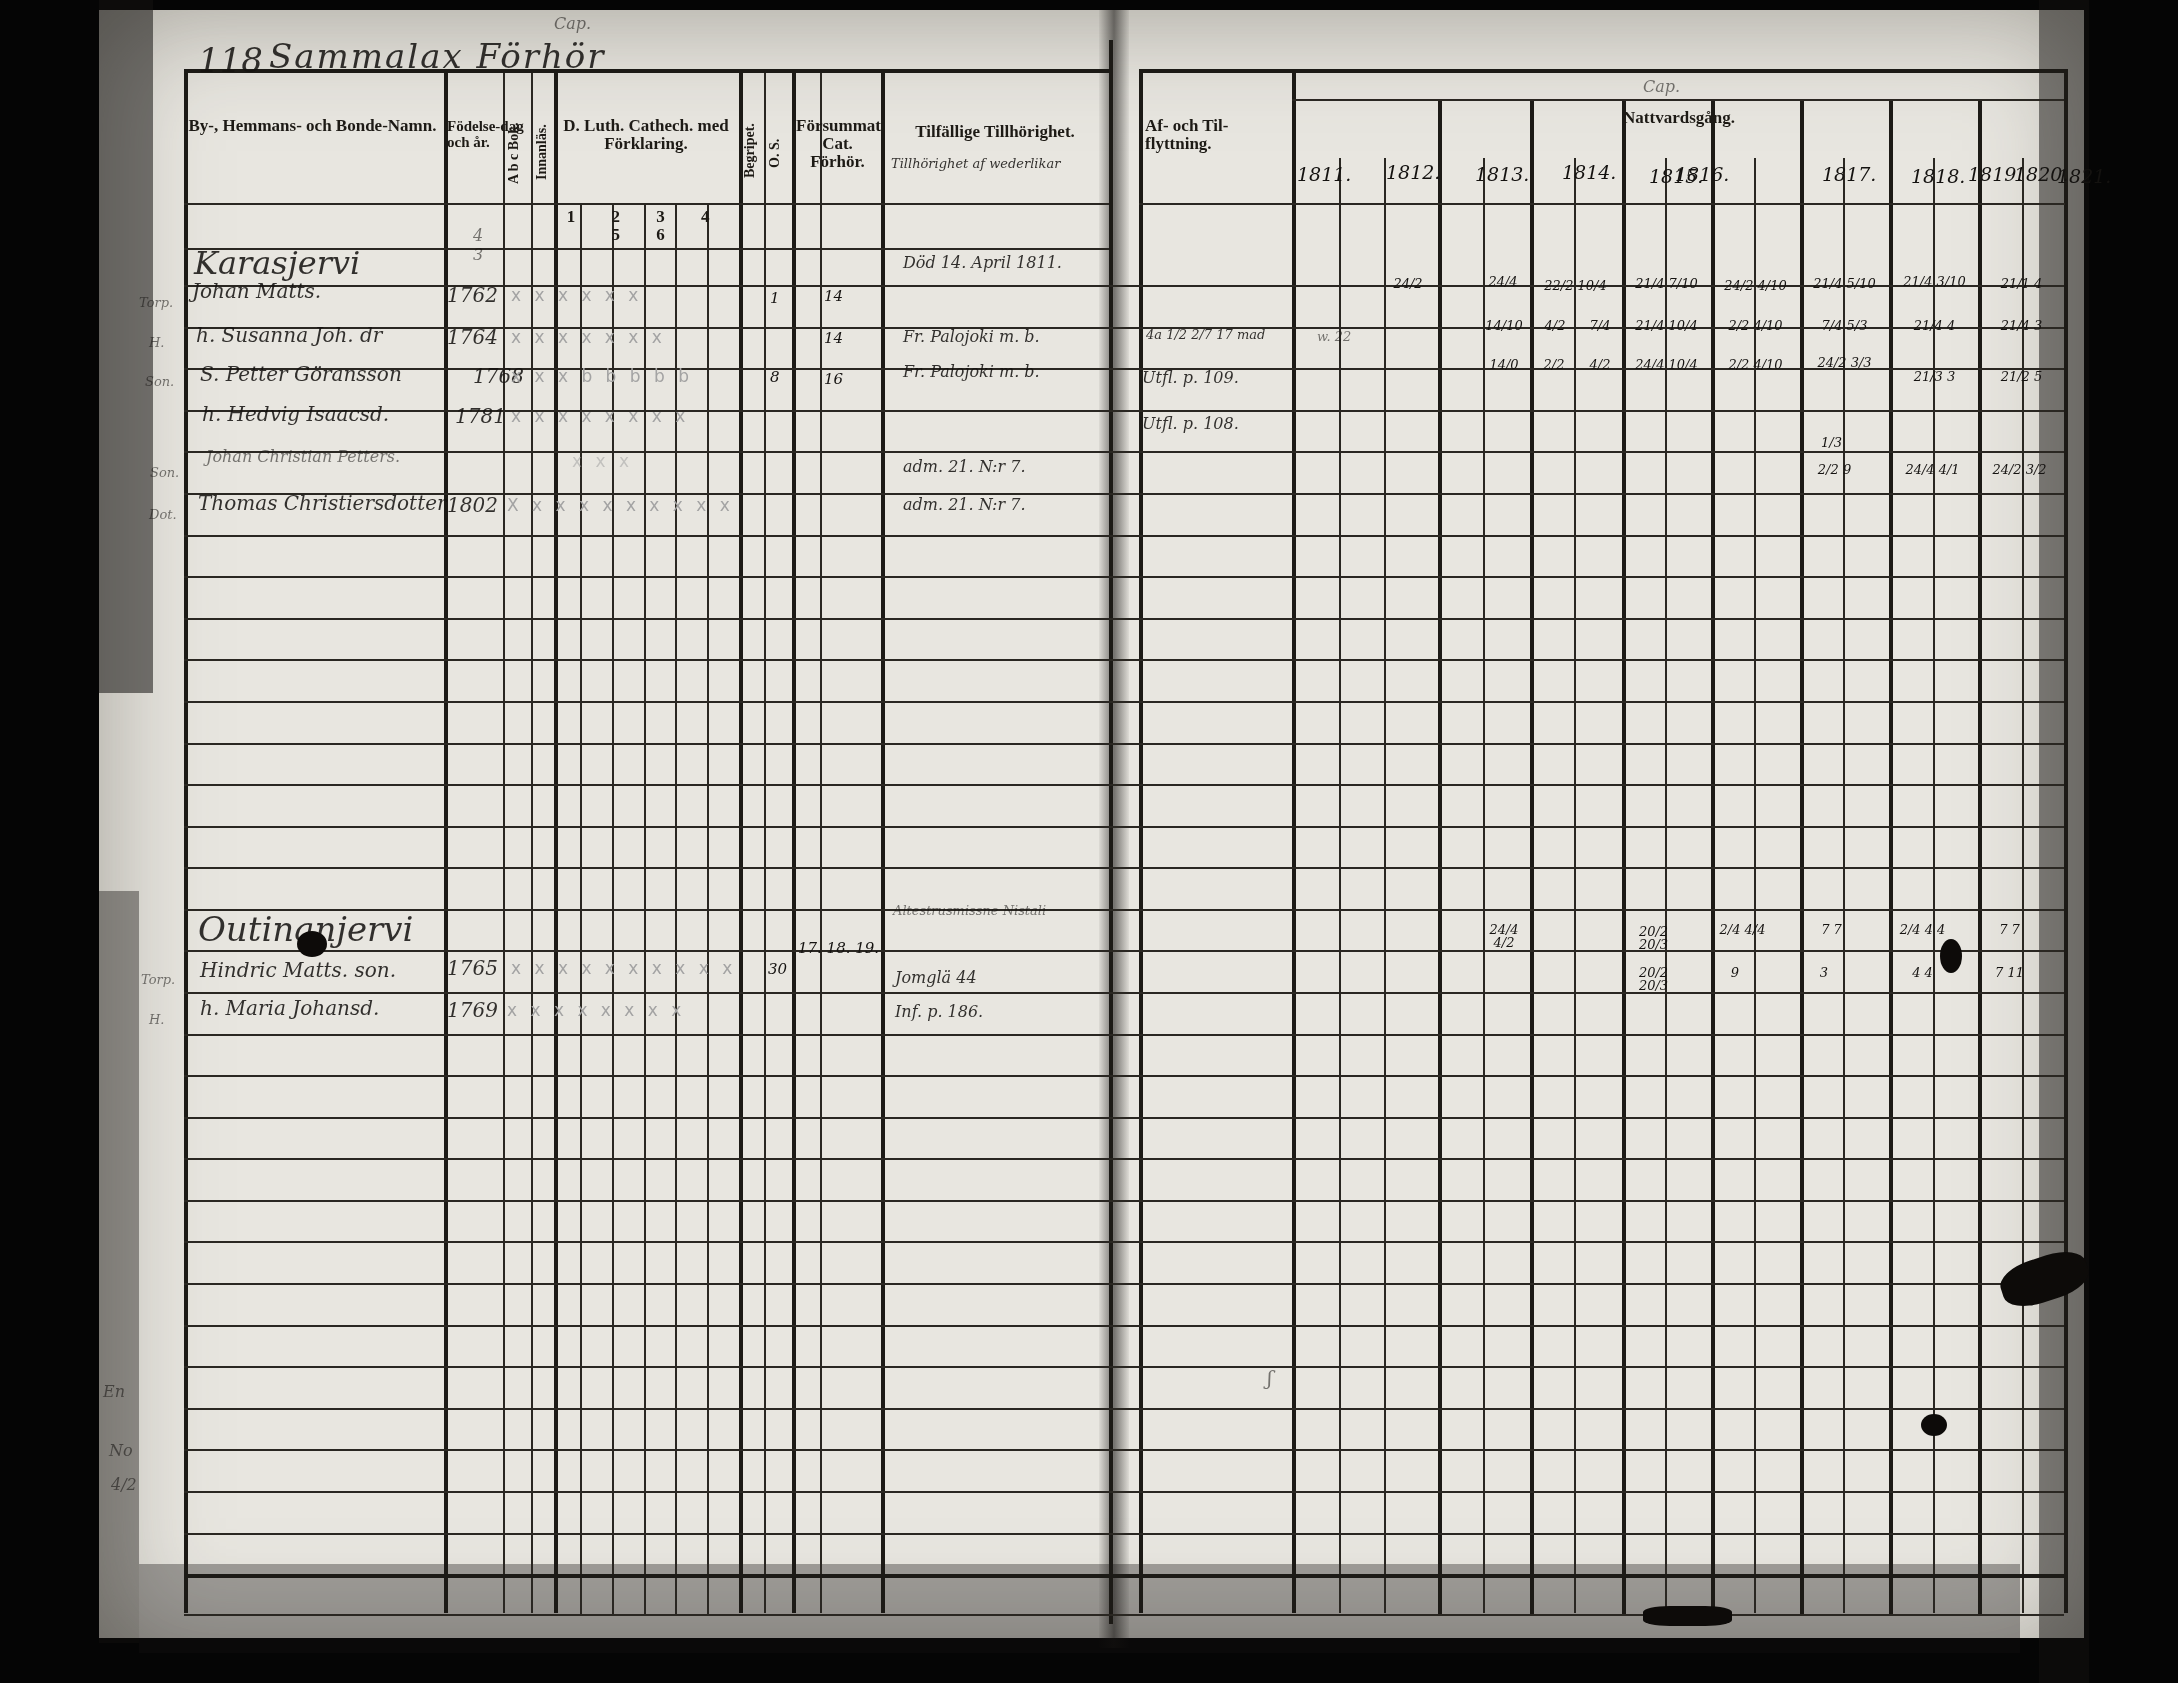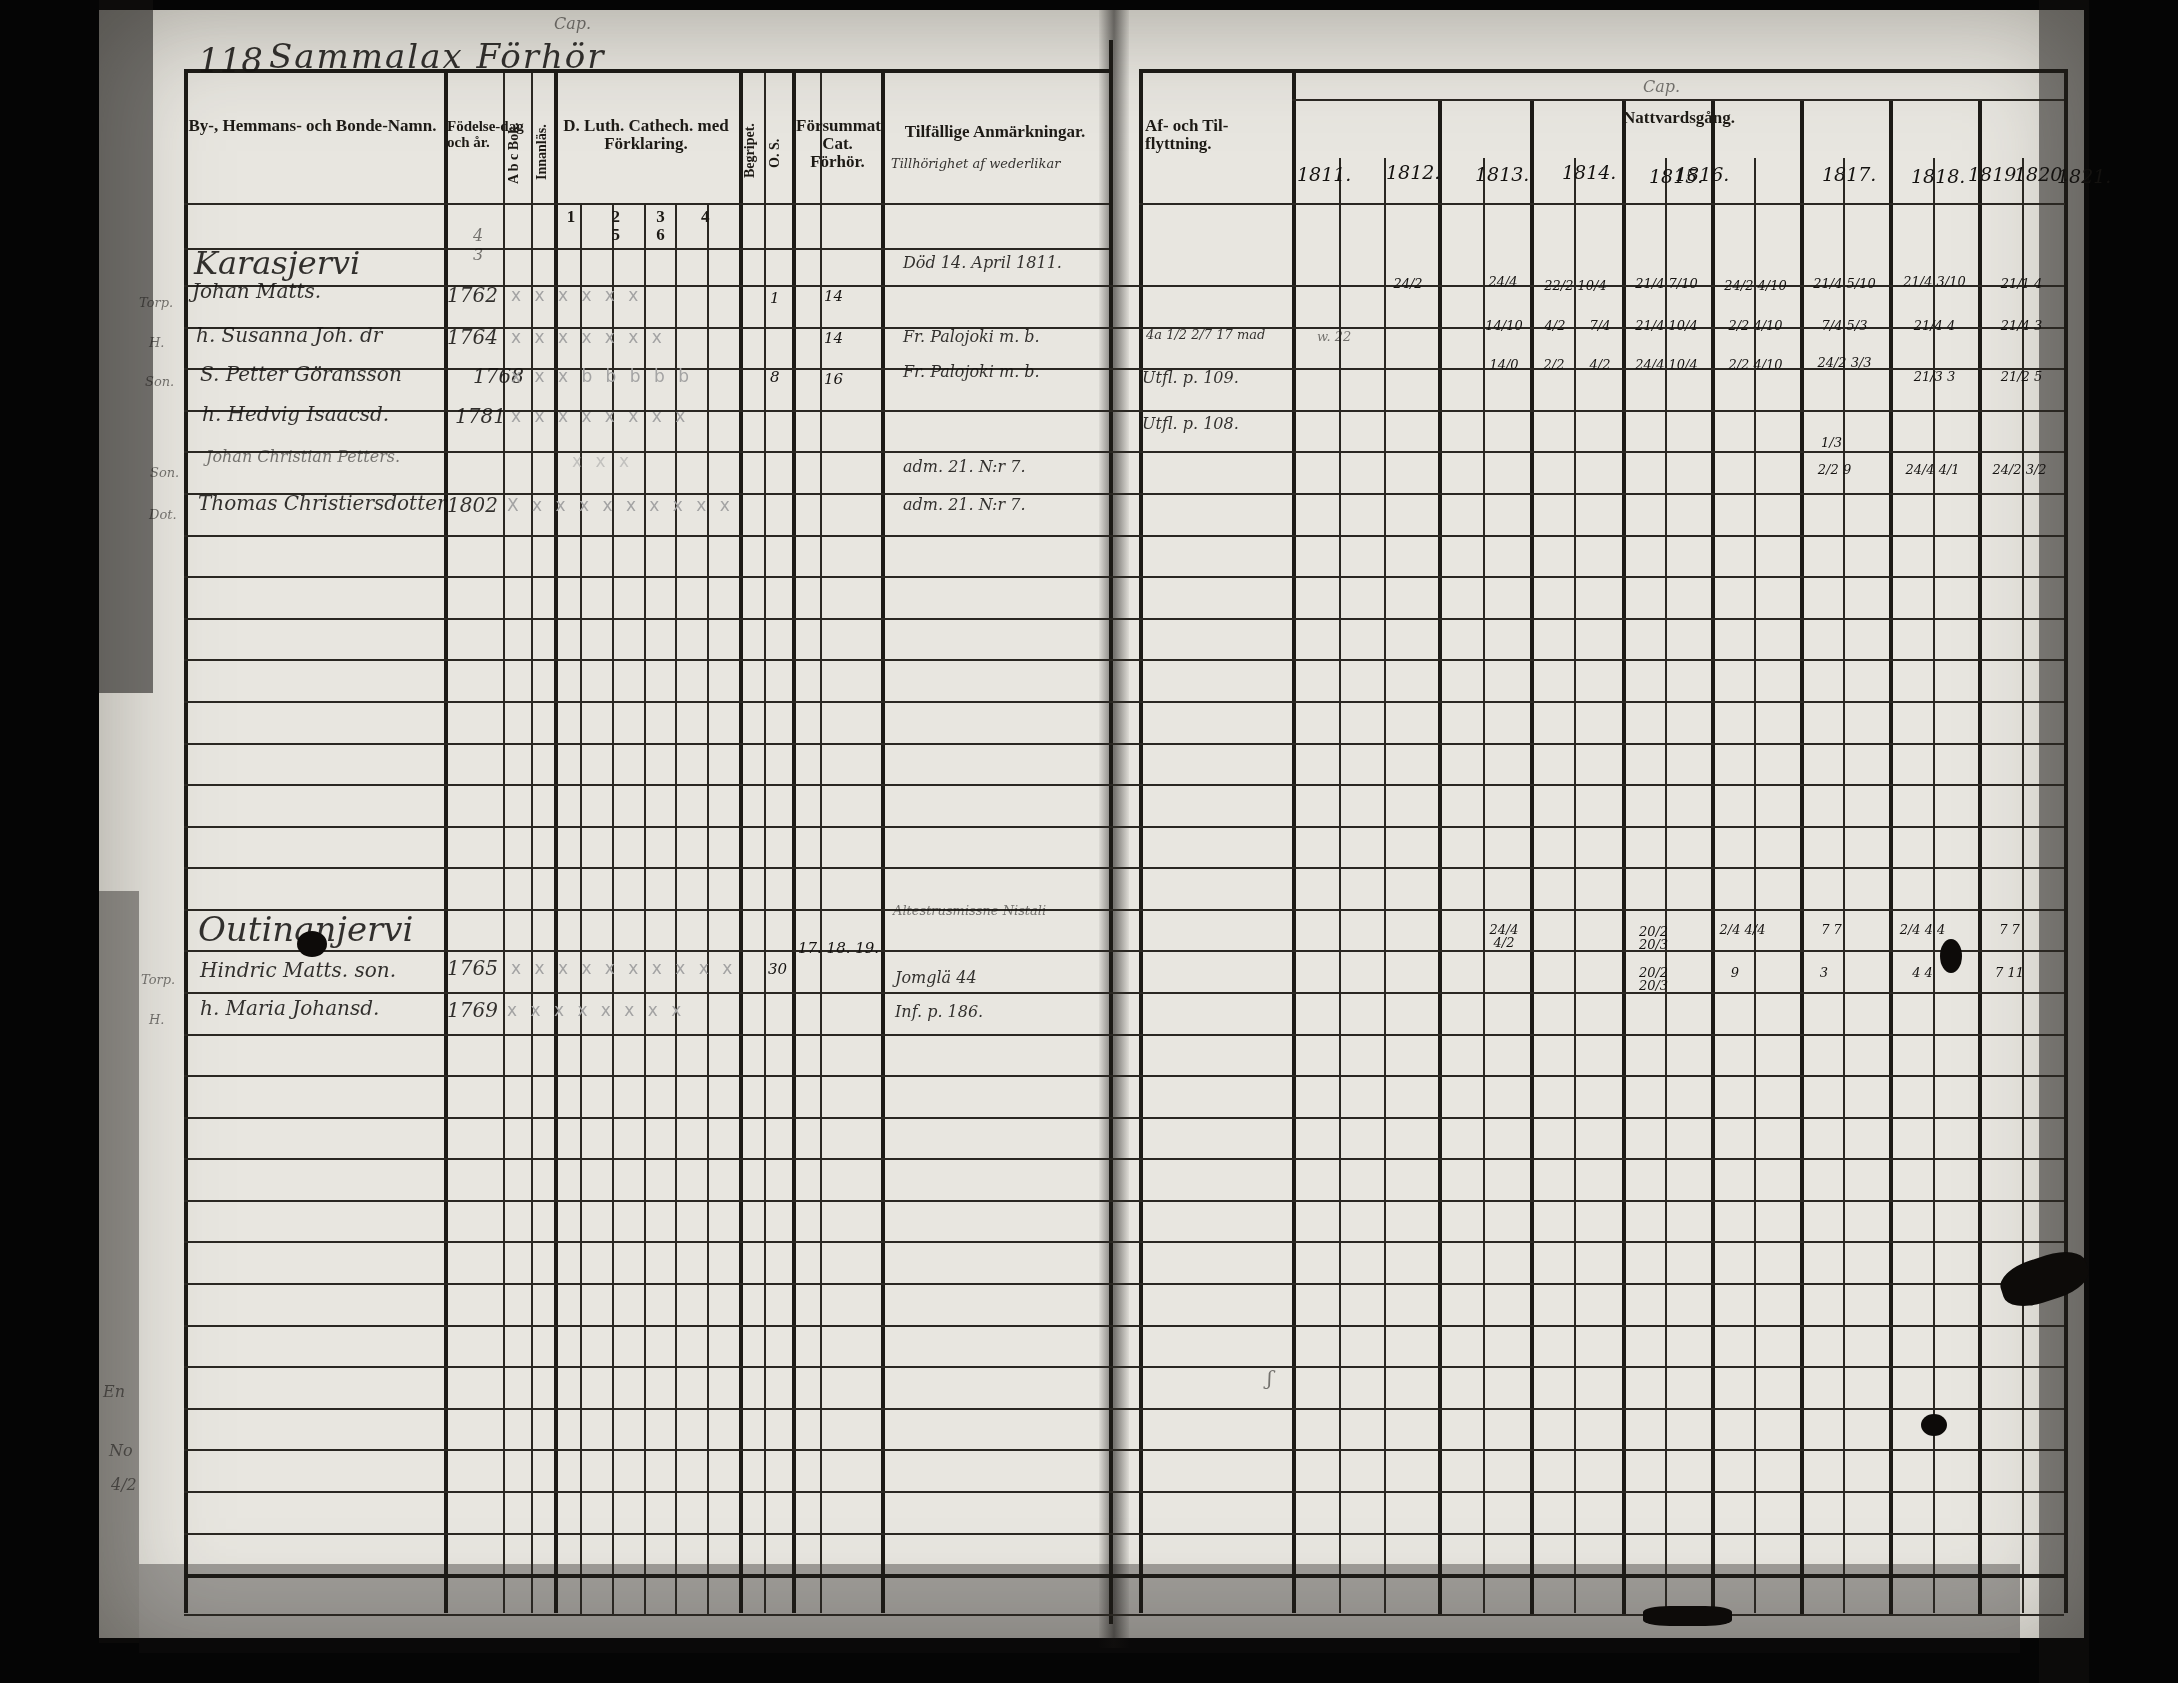--- a/index.html
+++ b/index.html
@@ -157,21 +157,21 @@
 
   <div class="hdr sm" style="left:188px;top:117px;width:249px;">By-, Hemmans- och Bonde-Namn.</div>
   <div class="hdr xs" style="left:447px;top:119px;width:91px;text-align:left;">Födelse-dag och år.</div>
   <div class="hdr vert" style="left:507px;top:109px;height:89px;">A b c Bok.</div>
   <div class="hdr vert" style="left:535px;top:107px;height:91px;">Innanläs.</div>
   <div class="hdr sm" style="left:556px;top:117px;width:180px;">D. Luth. Cathech. med Förklaring.</div>
   <div class="hdr sm" style="left:556px;top:208px;width:180px;letter-spacing:16px;">1 2 3 4 5 6</div>
   <div class="hdr vert" style="left:743px;top:104px;height:94px;">Begripet.</div>
   <div class="hdr vert" style="left:768px;top:119px;height:69px;">O. S.</div>
   <div class="hdr sm" style="left:796px;top:117px;width:83px;">Försummat Cat. Förhör.</div>
-  <div class="hdr sm" style="left:885px;top:123px;width:220px;">Tilfällige Anmärkningar.</div>
+  <div class="hdr sm" style="left:885px;top:123px;width:220px;">Tilfällige Tillhörighet.</div>
   <div class="hand tiny ink" style="left:891px;top:156px;">Tillhörighet af wederlikar</div>
 
   <div class="hdr sm" style="left:1141px;top:117px;width:149px;text-align:left;padding-left:4px;">Af- och Til-flyttning.</div>
   <div class="hdr sm" style="left:1297px;top:109px;width:764px;">Nattvardsgång.</div>
 
   <div class="yr" style="left:1297px;top:163px;">1811.</div>
   <div class="yr" style="left:1386px;top:161px;">1812.</div>
   <div class="yr" style="left:1475px;top:163px;">1813.</div>
   <div class="yr" style="left:1562px;top:161px;">1814.</div>
   <div class="yr" style="left:1649px;top:165px;">1815.</div>

